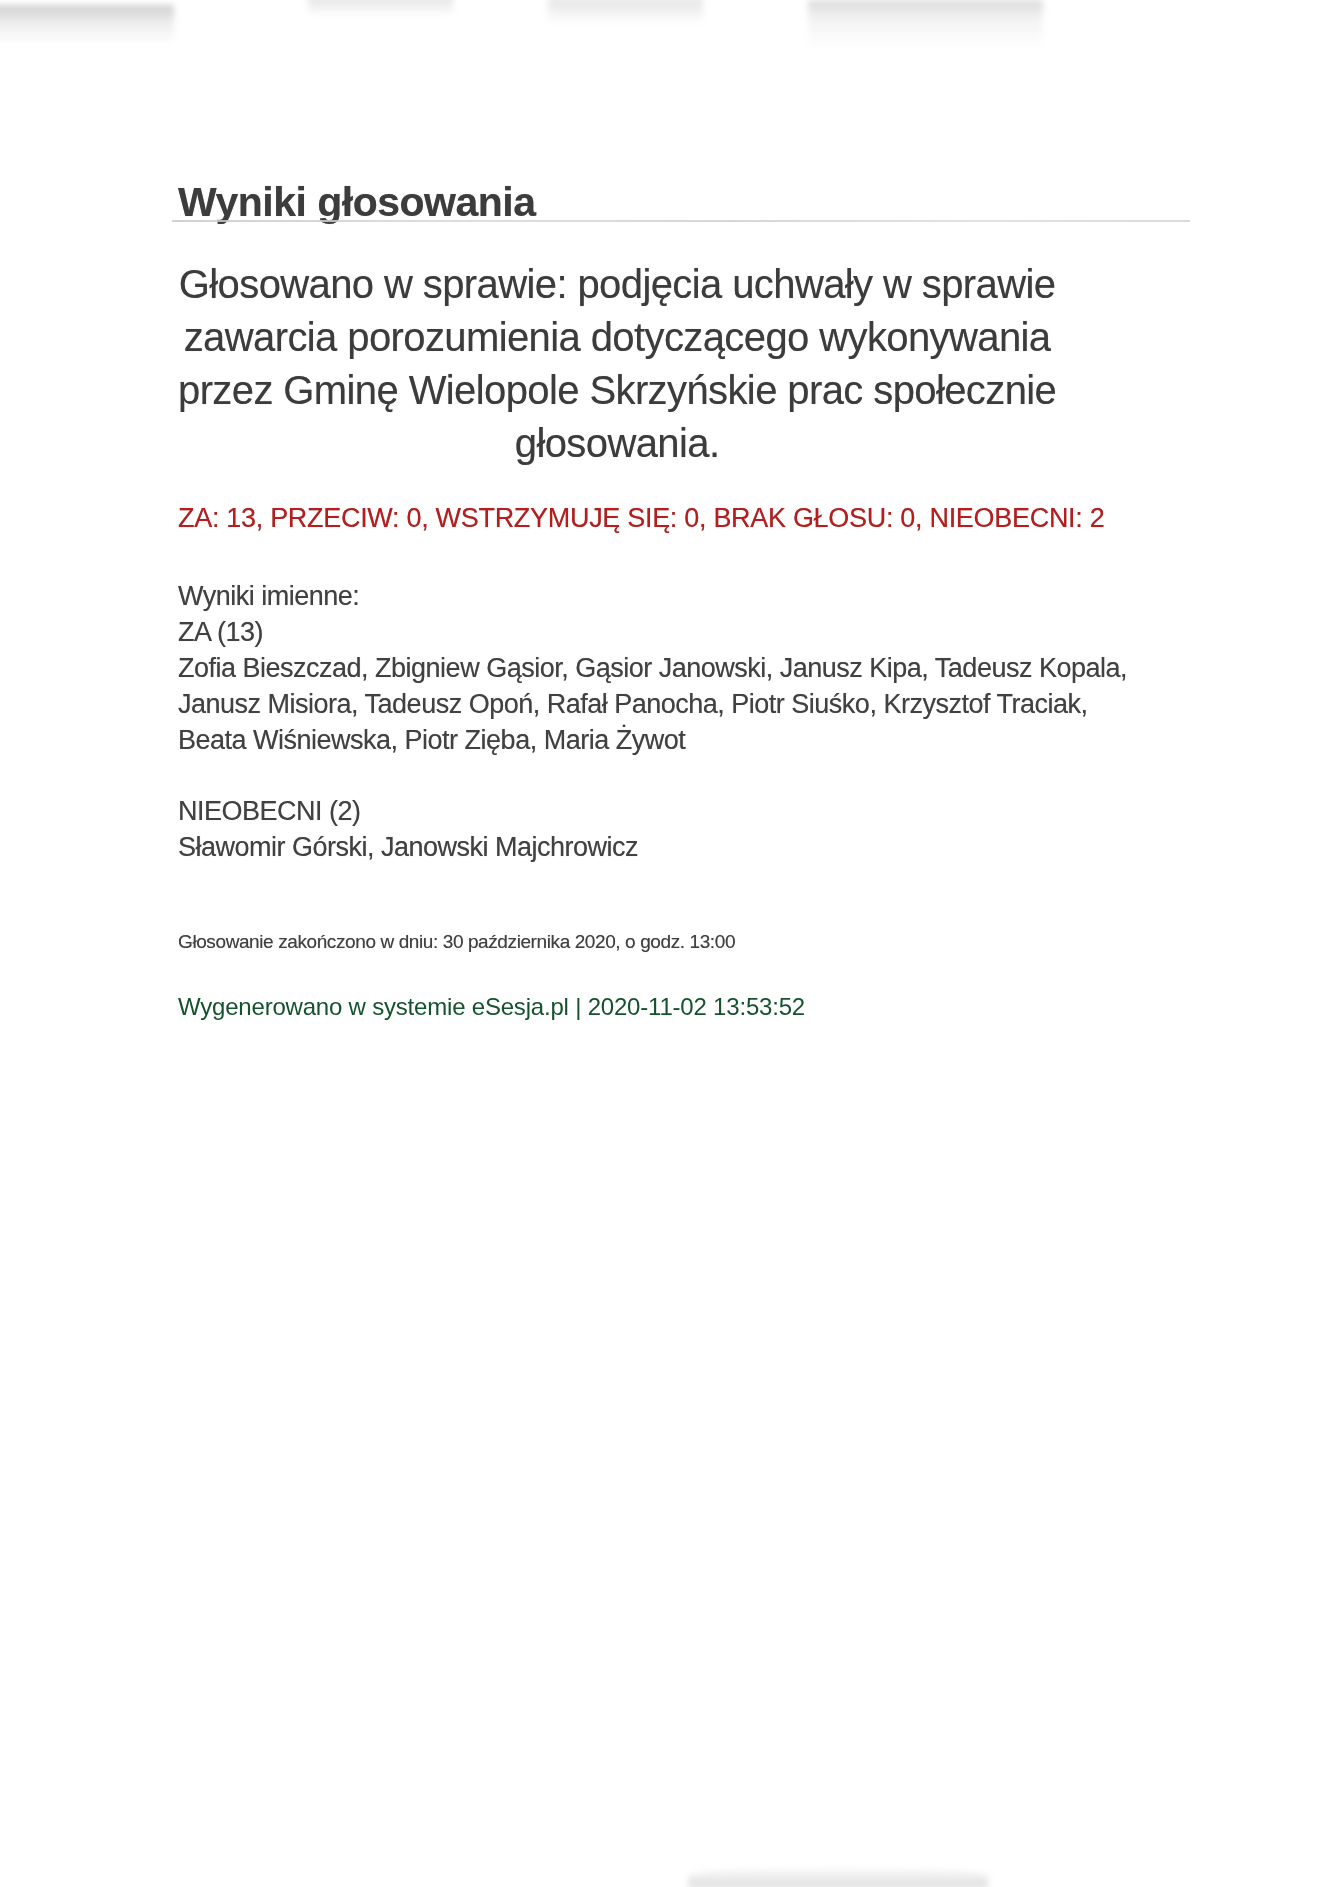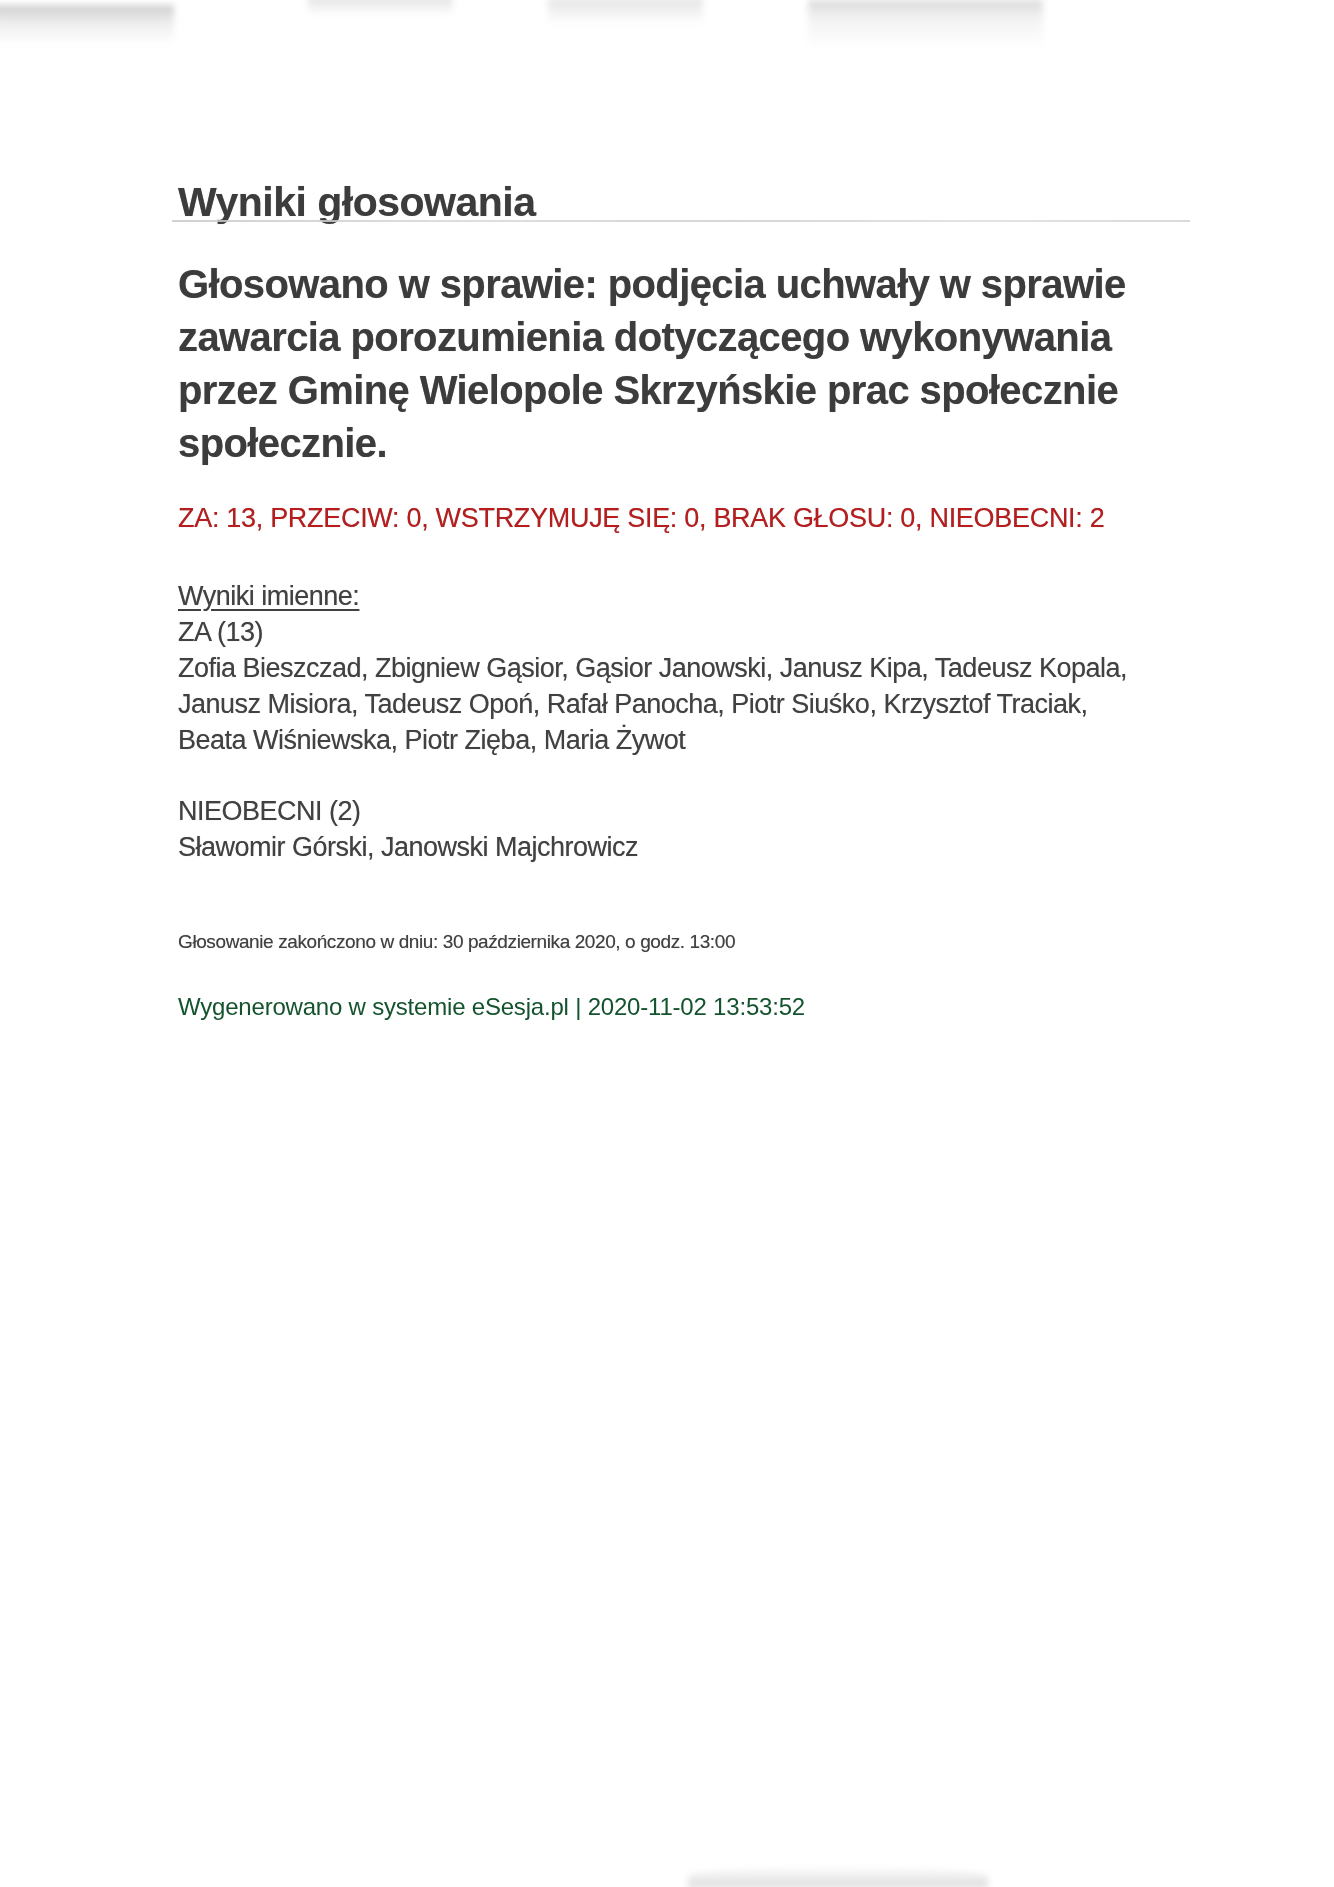--- a/index.html
+++ b/index.html
@@ -81,39 +81,40 @@
     position: absolute;
     left: 172px; top: 220px;
     width: 1018px; height: 2px;
     background: linear-gradient(to right,
       #c9c9c9 0%, #d8d8d8 30%, #cfcfcf 55%, #dedede 80%, #d3d3d3 100%);
     opacity: 0.85;
   }
   .subject {
     top: 258px;
     font-size: 40px;
-    font-weight: 700;
+    font-weight: 400;
     line-height: 53px;
     letter-spacing: -0.6px;
     color: #3c3c3c;
+    text-align: center;
   }
   .summary {
     top: 503px;
     font-size: 27px;
     letter-spacing: -0.3px;
     color: #b91c1c;
   }
   .body-block {
     font-size: 27px;
     line-height: 36px;
     letter-spacing: -0.5px;
     color: #414141;
   }
   .named-block   { top: 578px; }
-  .underlined    { text-decoration: underline; text-underline-offset: 4px; }
+  .underlined    { text-underline-offset: 4px; }
   .absent-block  { top: 793px; }
   .closing       { top: 931px; font-size: 19px; letter-spacing: -0.4px; color: #414141; }
   .footer {
     top: 993px;
     font-size: 24px;
     letter-spacing: -0.2px;
     color: #14532d;
     text-shadow: none;
   }
 </style>
@@ -130,21 +131,21 @@
   <div class="speck"></div>
 
   <h1 class="txt doc-title">Wyniki głosowania</h1>
 
   <div class="rule"></div>
 
   <div class="txt subject">
     <div>Głosowano w sprawie: podjęcia uchwały w sprawie</div>
     <div>zawarcia porozumienia dotyczącego wykonywania</div>
     <div>przez Gminę Wielopole Skrzyńskie prac społecznie</div>
-    <div>społecznie.</div>
+    <div>głosowania.</div>
   </div>
 
   <div class="txt summary">ZA: 13, PRZECIW: 0, WSTRZYMUJĘ SIĘ: 0, BRAK GŁOSU: 0, NIEOBECNI: 2</div>
 
   <div class="txt body-block named-block">
     <div class="underlined">Wyniki imienne:</div>
     <div>ZA (13)</div>
     <div>Zofia Bieszczad, Zbigniew Gąsior, Gąsior Janowski, Janusz Kipa, Tadeusz Kopala,</div>
     <div>Janusz Misiora, Tadeusz Opoń, Rafał Panocha, Piotr Siuśko, Krzysztof Traciak,</div>
     <div>Beata Wiśniewska, Piotr Zięba, Maria Żywot</div>

